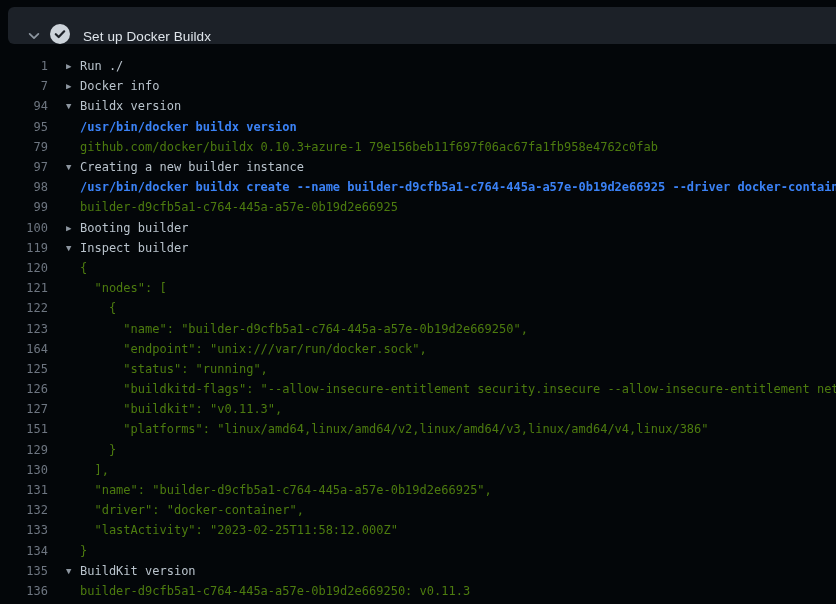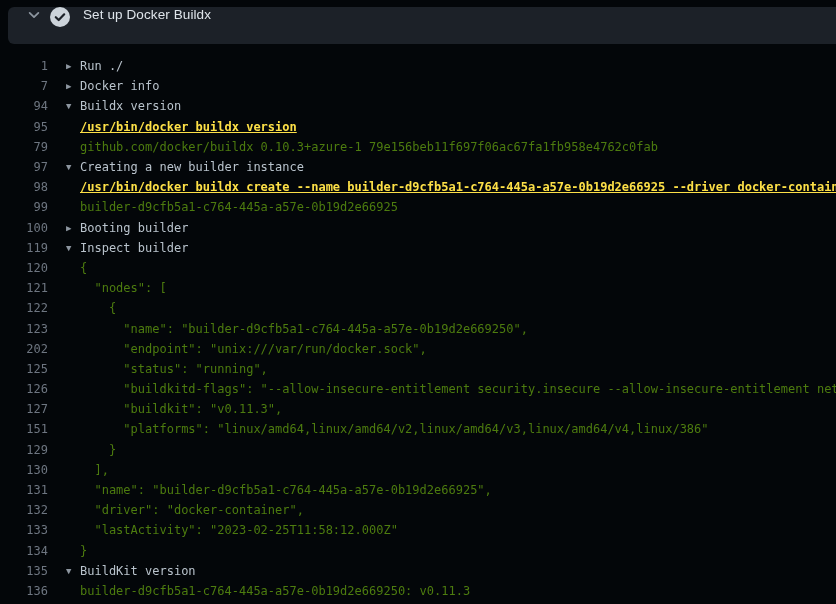--- a/index.html
+++ b/index.html
@@ -6,21 +6,21 @@
   body {
     width:836px; height:604px; overflow:hidden;
     background:#030609;
     font-family:"Liberation Sans", sans-serif;
     position:relative;
   }
   
   .step-header {
     position:absolute; left:8px; top:7px; width:828px; height:37px;
     background:#1c2128; border-radius:6px 0 0 6px;
-    display:flex; align-items:flex-start; cursor:pointer;
+    display:flex; align-items:flex-end; cursor:pointer;
   }
   .chev {
     width:16px; height:16px; margin-left:18px; flex:none;
     display:flex; align-items:center; justify-content:center;
   }
   .status-circle {
     width:20px; height:20px; margin-left:8px; flex:none;
   }
   .step-title {
     margin-left:13px; font-size:13.5px; font-weight:500;
@@ -40,21 +40,21 @@
     width:48px; flex:none; text-align:right; color:#6e7681;
     user-select:none;
   }
   .line .arrow {
     width:14px; flex:none; margin-left:18px; color:#8d96a0;
     font-size:9px; text-align:left;
   }
   .line .txt { white-space:pre; color:#4d7c0f; }
   .line.group { cursor:pointer; }
   .line.group .txt { color:#b9c3cc; }
-  .line.command .txt { color:#fde047; font-weight:bold;text-decoration:underline; }
+  .line.command .txt { color:#3b82f6; font-weight:bold; }
 </style>
 </head>
 <body>
 
 <div class="step-header">
   <span class="chev">
     <svg width="14" height="14" viewBox="0 0 16 16">
       <path d="M3 5.5 L8 10.5 L13 5.5" fill="none" stroke="#8d96a0" stroke-width="2" stroke-linecap="round" stroke-linejoin="round"></path>
     </svg>
   </span>
@@ -75,21 +75,21 @@
     <div class="line output"><span class="num">79</span><span class="arrow"></span><span class="txt">github.com/docker/buildx 0.10.3+azure-1 79e156beb11f697f06ac67fa1fb958e4762c0fab</span></div>
     <div class="line group"><span class="num">97</span><span class="arrow">▼</span><span class="txt">Creating a new builder instance</span></div>
     <div class="line command"><span class="num">98</span><span class="arrow"></span><span class="txt">/usr/bin/docker buildx create --name builder-d9cfb5a1-c764-445a-a57e-0b19d2e66925 --driver docker-container</span></div>
     <div class="line output"><span class="num">99</span><span class="arrow"></span><span class="txt">builder-d9cfb5a1-c764-445a-a57e-0b19d2e66925</span></div>
     <div class="line group"><span class="num">100</span><span class="arrow">▶</span><span class="txt">Booting builder</span></div>
     <div class="line group"><span class="num">119</span><span class="arrow">▼</span><span class="txt">Inspect builder</span></div>
     <div class="line output"><span class="num">120</span><span class="arrow"></span><span class="txt">{</span></div>
     <div class="line output"><span class="num">121</span><span class="arrow"></span><span class="txt">  "nodes": [</span></div>
     <div class="line output"><span class="num">122</span><span class="arrow"></span><span class="txt">    {</span></div>
     <div class="line output"><span class="num">123</span><span class="arrow"></span><span class="txt">      "name": "builder-d9cfb5a1-c764-445a-a57e-0b19d2e669250",</span></div>
-    <div class="line output"><span class="num">202</span><span class="arrow"></span><span class="txt">      "endpoint": "unix:///var/run/docker.sock",</span></div>
+    <div class="line output"><span class="num">164</span><span class="arrow"></span><span class="txt">      "endpoint": "unix:///var/run/docker.sock",</span></div>
     <div class="line output"><span class="num">125</span><span class="arrow"></span><span class="txt">      "status": "running",</span></div>
     <div class="line output"><span class="num">126</span><span class="arrow"></span><span class="txt">      "buildkitd-flags": "--allow-insecure-entitlement security.insecure --allow-insecure-entitlement network.host",</span></div>
     <div class="line output"><span class="num">127</span><span class="arrow"></span><span class="txt">      "buildkit": "v0.11.3",</span></div>
     <div class="line output"><span class="num">151</span><span class="arrow"></span><span class="txt">      "platforms": "linux/amd64,linux/amd64/v2,linux/amd64/v3,linux/amd64/v4,linux/386"</span></div>
     <div class="line output"><span class="num">129</span><span class="arrow"></span><span class="txt">    }</span></div>
     <div class="line output"><span class="num">130</span><span class="arrow"></span><span class="txt">  ],</span></div>
     <div class="line output"><span class="num">131</span><span class="arrow"></span><span class="txt">  "name": "builder-d9cfb5a1-c764-445a-a57e-0b19d2e66925",</span></div>
     <div class="line output"><span class="num">132</span><span class="arrow"></span><span class="txt">  "driver": "docker-container",</span></div>
     <div class="line output"><span class="num">133</span><span class="arrow"></span><span class="txt">  "lastActivity": "2023-02-25T11:58:12.000Z"</span></div>
     <div class="line output"><span class="num">134</span><span class="arrow"></span><span class="txt">}</span></div>

